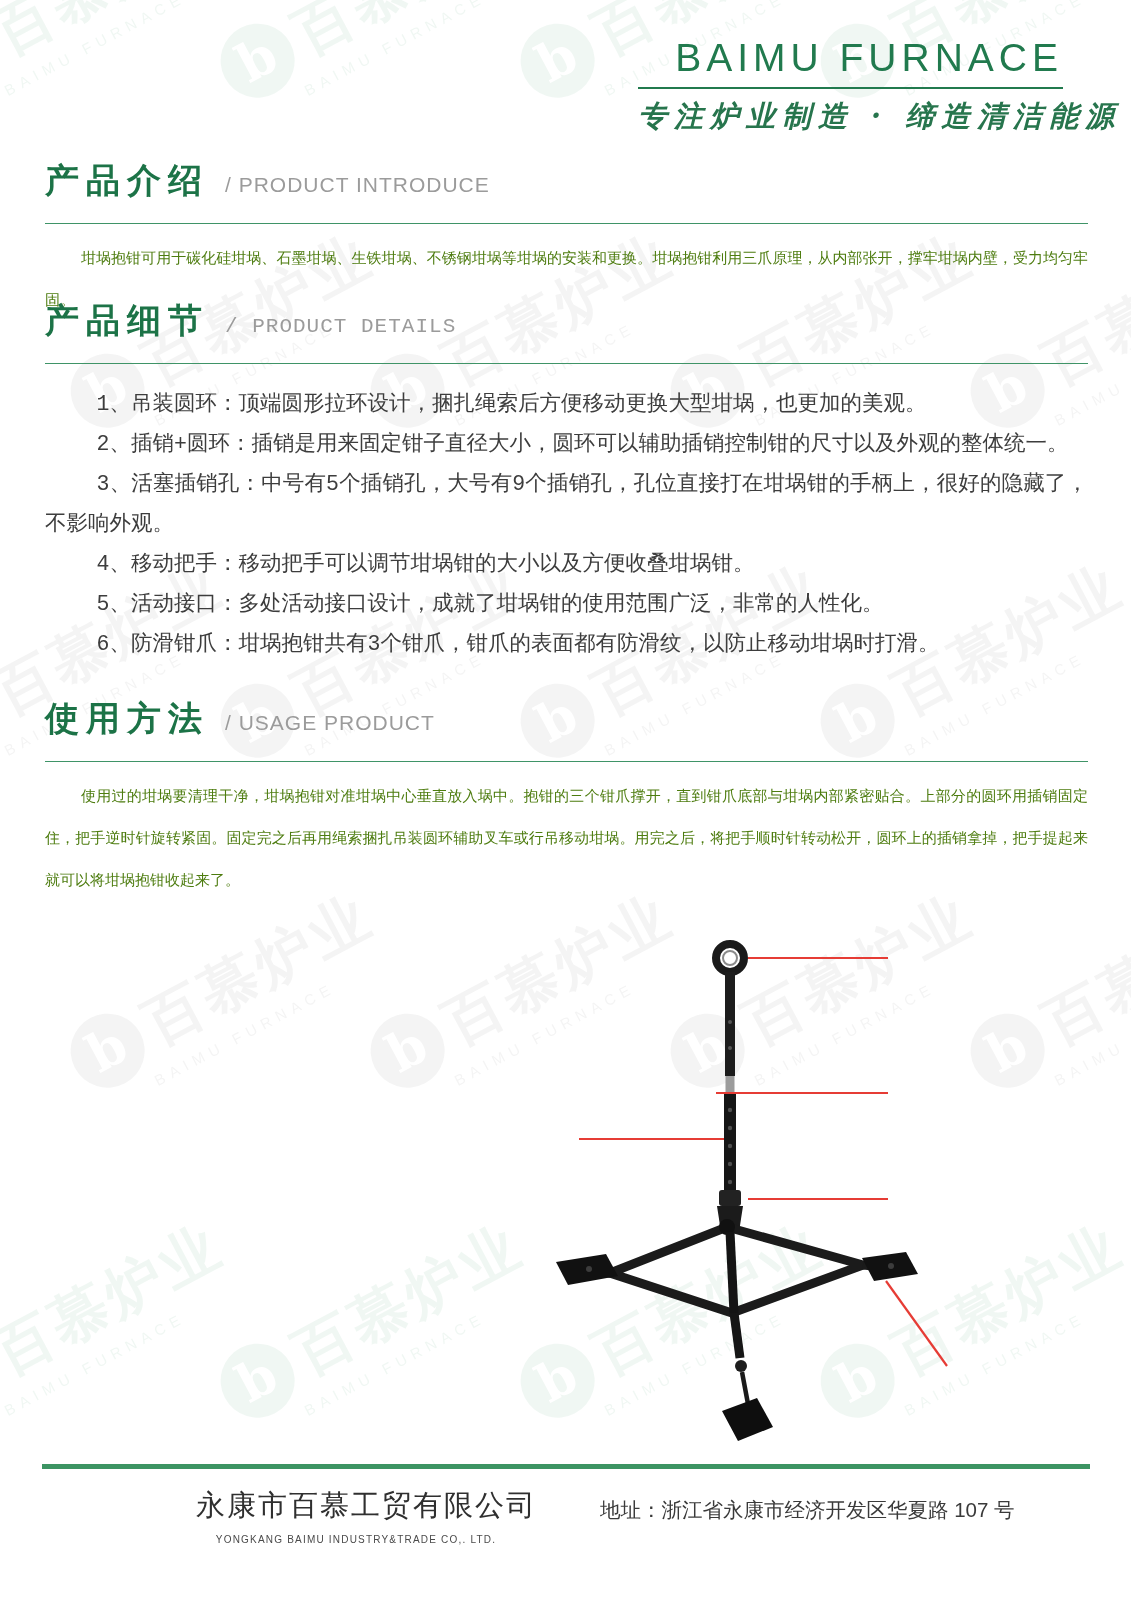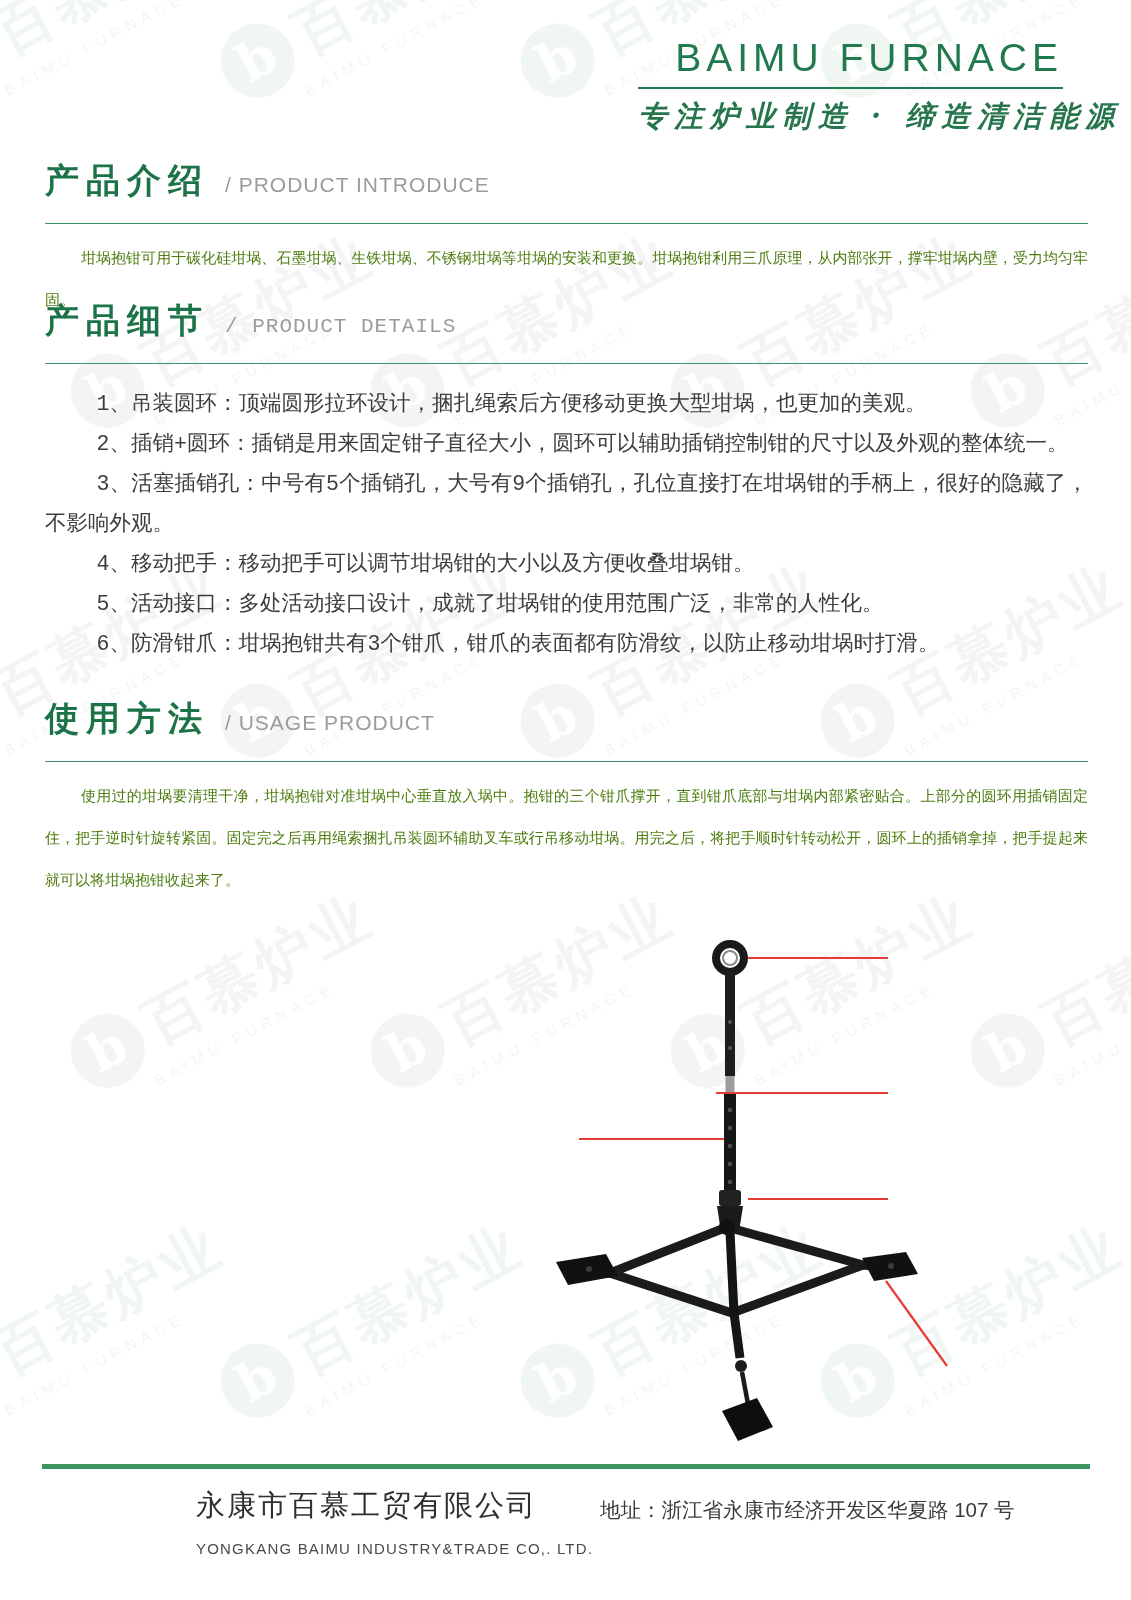--- a/index.html
+++ b/index.html
@@ -53,21 +53,21 @@
   .diagram { position:absolute; left:0; top:898px; width:1131px; height:565px; z-index:2; }
   .diagram svg { position:absolute; left:0; top:0; }
   .specs { position:absolute; left:95px; top:1152px; z-index:2; font-size:22px; line-height:42px; color:#3a3a3a; }
   .specs div { white-space:nowrap; }
 
   
   .footer { position:absolute; left:0; top:1464px; width:1131px; height:136px; z-index:2; }
   .footer-rule { position:absolute; left:42px; top:0; width:1048px; height:5px; background:#3c9463; }
   .company { position:absolute; left:196px; top:22px; width:320px; text-align:center; }
   .company-zh { font-size:29px; color:#2f2f2f; letter-spacing:2px; white-space:nowrap; }
-  .company-en { font-size:15px; color:#4a4a4a; letter-spacing:1.2px; margin-top:14px; white-space:nowrap; }
+  .company-en { font-size:10px; color:#4a4a4a; letter-spacing:1.2px; margin-top:8px; white-space:nowrap; }
   .address { position:absolute; left:600px; top:32px; font-size:20.5px; color:#3a3a3a; white-space:nowrap; }
 </style>
 </head>
 <body>
 
 <div class="page">
 
   <div class="wm-layer" id="wm-layer">
       <div class="wm-tile" style="color: rgba(46, 139, 87, 0.07); left: -90px; top: -40px;"><span class="wm-disc"></span><span class="wm-txt-zh">百慕炉业</span><span class="wm-txt-en">BAIMU FURNACE</span></div>
       <div class="wm-tile" style="color: rgba(46, 139, 87, 0.07); left: 210px; top: -40px;"><span class="wm-disc"><span>b</span></span><span class="wm-txt-zh">百慕炉业</span><span class="wm-txt-en">BAIMU FURNACE</span></div>

